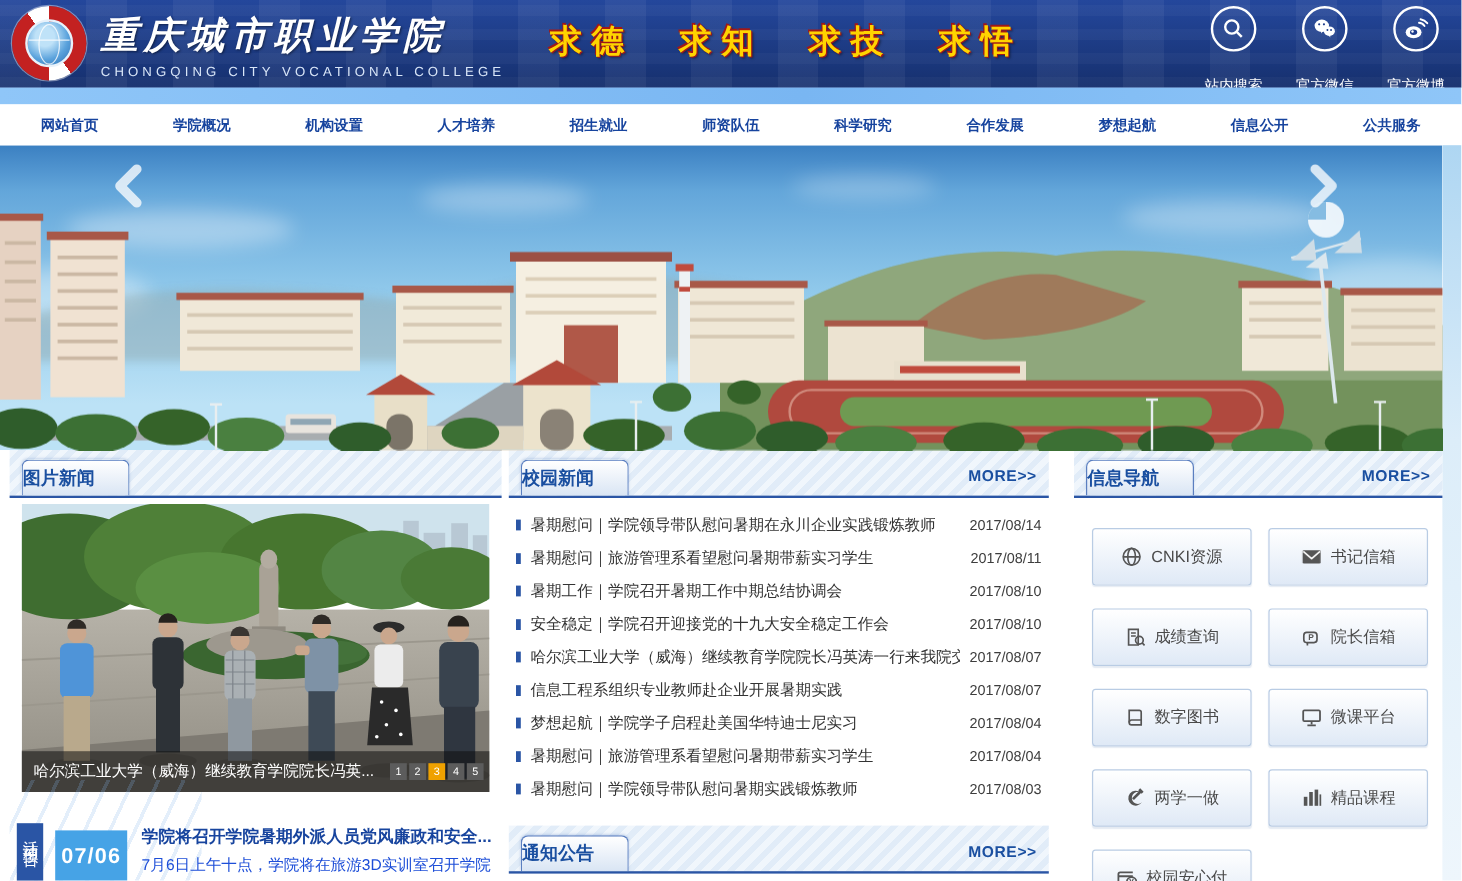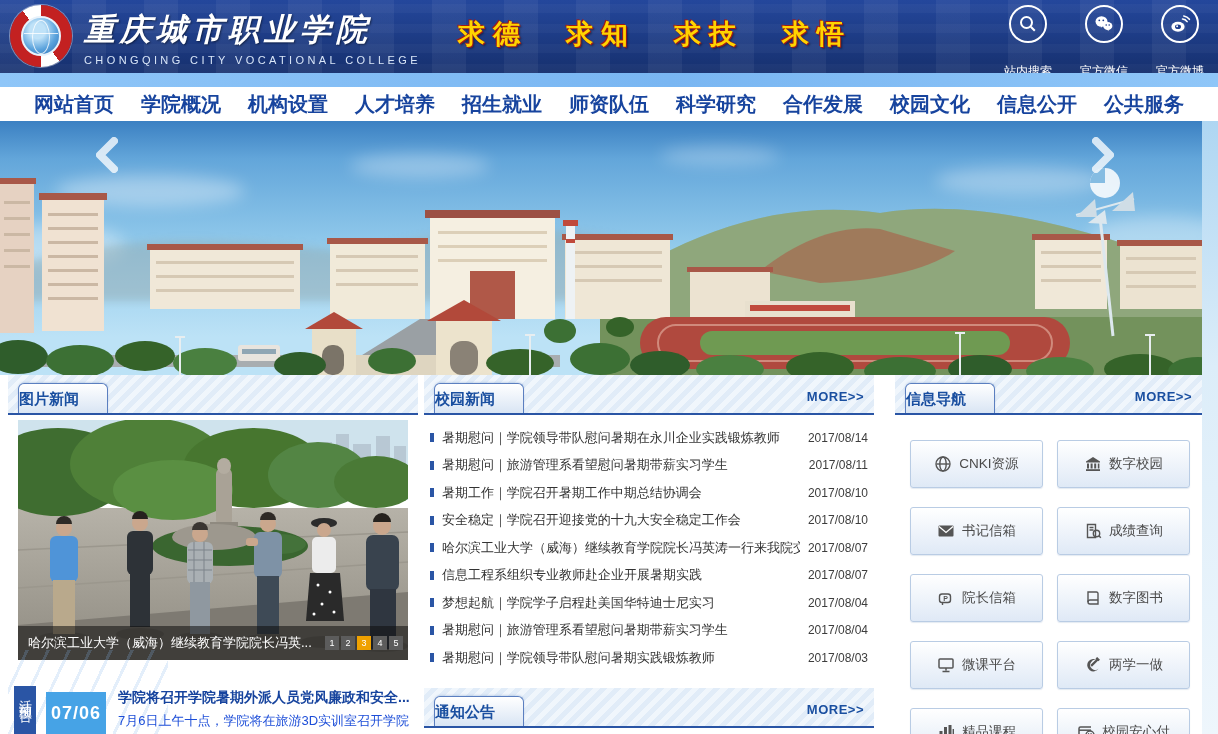--- a/index.html
+++ b/index.html
@@ -36,21 +36,21 @@
   .quick-item { width:64px; text-align:center; cursor:pointer; }
   .quick-circle { width:38px; height:38px; margin:0 auto; border:2px solid #fff; border-radius:50%;
     display:flex; align-items:center; justify-content:center; }
   .quick-label { margin-top:20px; color:#fff; font-size:12px; white-space:nowrap; }
 
   
   .subbar { position:absolute; left:0; top:73px; width:1218px; height:14px;
     background:linear-gradient(90deg,#8fc6f8,#79b6f2 55%,#8fc6f8); }
   .nav { position:absolute; left:0; top:87px; width:1218px; height:34px; background:#fff;
     display:flex; justify-content:space-between; align-items:center; padding:0 34px; }
-  .nav a { color:#17449e; font-size:20px; font-weight:bold; text-decoration:none; white-space:nowrap; cursor:pointer;text-align:center; }
+  .nav a { color:#17449e; font-size:12px; font-weight:bold; text-decoration:none; white-space:nowrap; cursor:pointer;text-align:center; }
 
   
   .banner { position:absolute; left:0; top:121px; width:1202px; height:254px; overflow:hidden; }
   .banner svg { display:block; }
   .slide-arrow { position:absolute; top:135px; width:34px; height:40px; cursor:pointer; opacity:.85; }
   .slide-arrow.prev { left:90px; }
   .slide-arrow.next { left:1086px; }
   .right-margin { position:absolute; left:1202px; top:121px; width:16px; height:613px;
     background:linear-gradient(180deg,#aed6f2,#dcedf9 40%,#eef6fc); }
 
@@ -175,21 +175,21 @@
 
   <nav class="nav">
     <a>网站首页</a>
     <a>学院概况</a>
     <a>机构设置</a>
     <a>人才培养</a>
     <a>招生就业</a>
     <a>师资队伍</a>
     <a>科学研究</a>
     <a>合作发展</a>
-    <a>校园文化</a>
+    <a>梦想起航</a>
     <a>信息公开</a>
     <a>公共服务</a>
   </nav>
 
   <div class="banner">
     <svg width="1202" height="254" viewBox="0 0 1202 254">
       <defs>
         <linearGradient id="sky" x1="0" y1="0" x2="0" y2="1">
           <stop offset="0" stop-color="#3b80c2"></stop>
             <stop offset=".15" stop-color="#63a6da"></stop>
@@ -531,33 +531,20 @@
       <a class="info-btn">
         <span class="ibx">
             <svg width="18" height="18" viewBox="0 0 18 18" fill="none" stroke="currentColor" stroke-width="1.4">
               <circle cx="9" cy="9" r="7"></circle>
               <ellipse cx="9" cy="9" rx="3.2" ry="7"></ellipse>
               <path d="M2.5 9h13"></path>
             </svg>
           </span>
         <span>CNKI资源</span>
       </a>
-      <a class="info-btn">
-        <span class="ibx">
-            <svg width="18" height="18" viewBox="0 0 18 18" fill="currentColor">
-              <path d="M2 6.5L9 2l7 4.5v1H2z"></path>
-              <rect x="3" y="8.5" width="2" height="5"></rect>
-              <rect x="6.6" y="8.5" width="2" height="5"></rect>
-              <rect x="10.2" y="8.5" width="2" height="5"></rect>
-              <rect x="13.8" y="8.5" width="1.6" height="5"></rect>
-              <rect x="2" y="14.2" width="14" height="1.8"></rect>
-            </svg>
-          </span>
-        <span>数字校园</span>
-      </a>
 
       <a class="info-btn">
         <span class="ibx">
             <svg width="18" height="18" viewBox="0 0 18 18">
               <rect x="1.5" y="3.5" width="15" height="11" rx="1" fill="currentColor"></rect>
               <path d="M2 4.5l7 6 7-6" stroke="#fff" stroke-width="1.3" fill="none"></path>
             </svg>
           </span>
         <span>书记信箱</span>
       </a>

